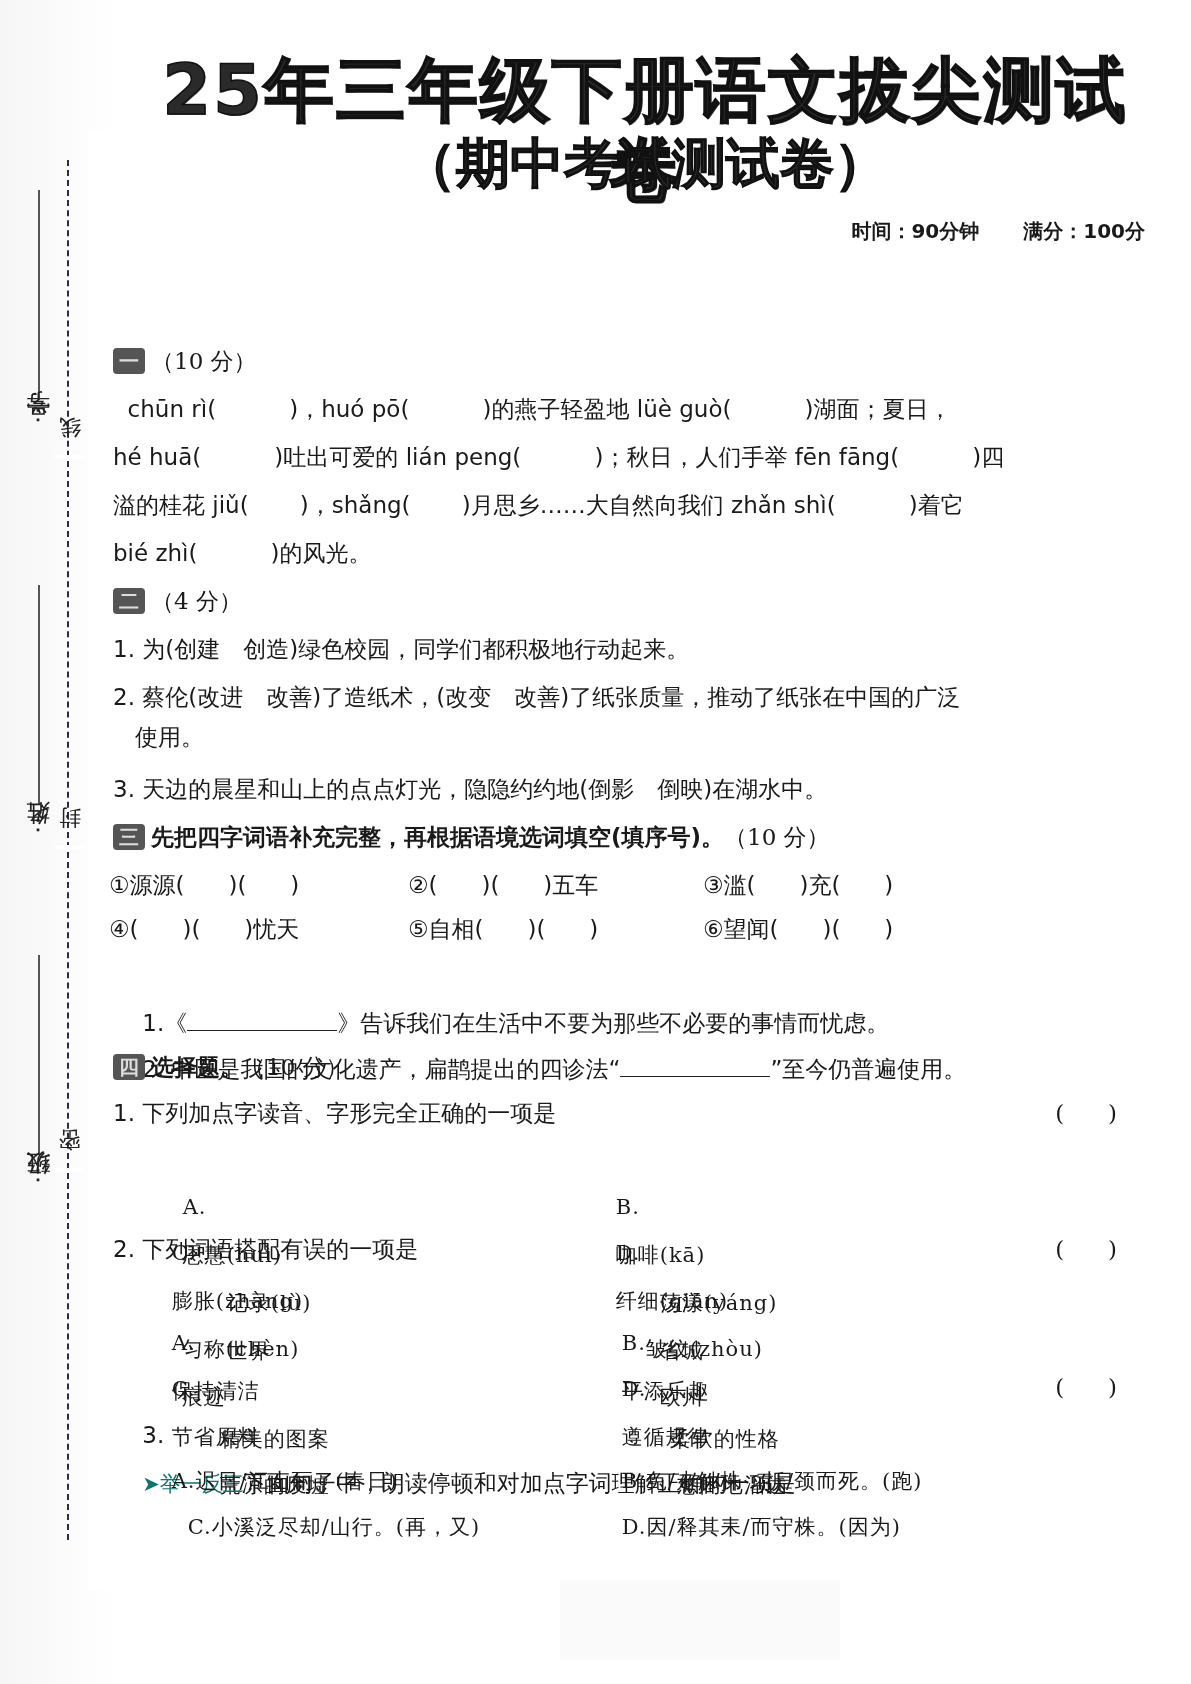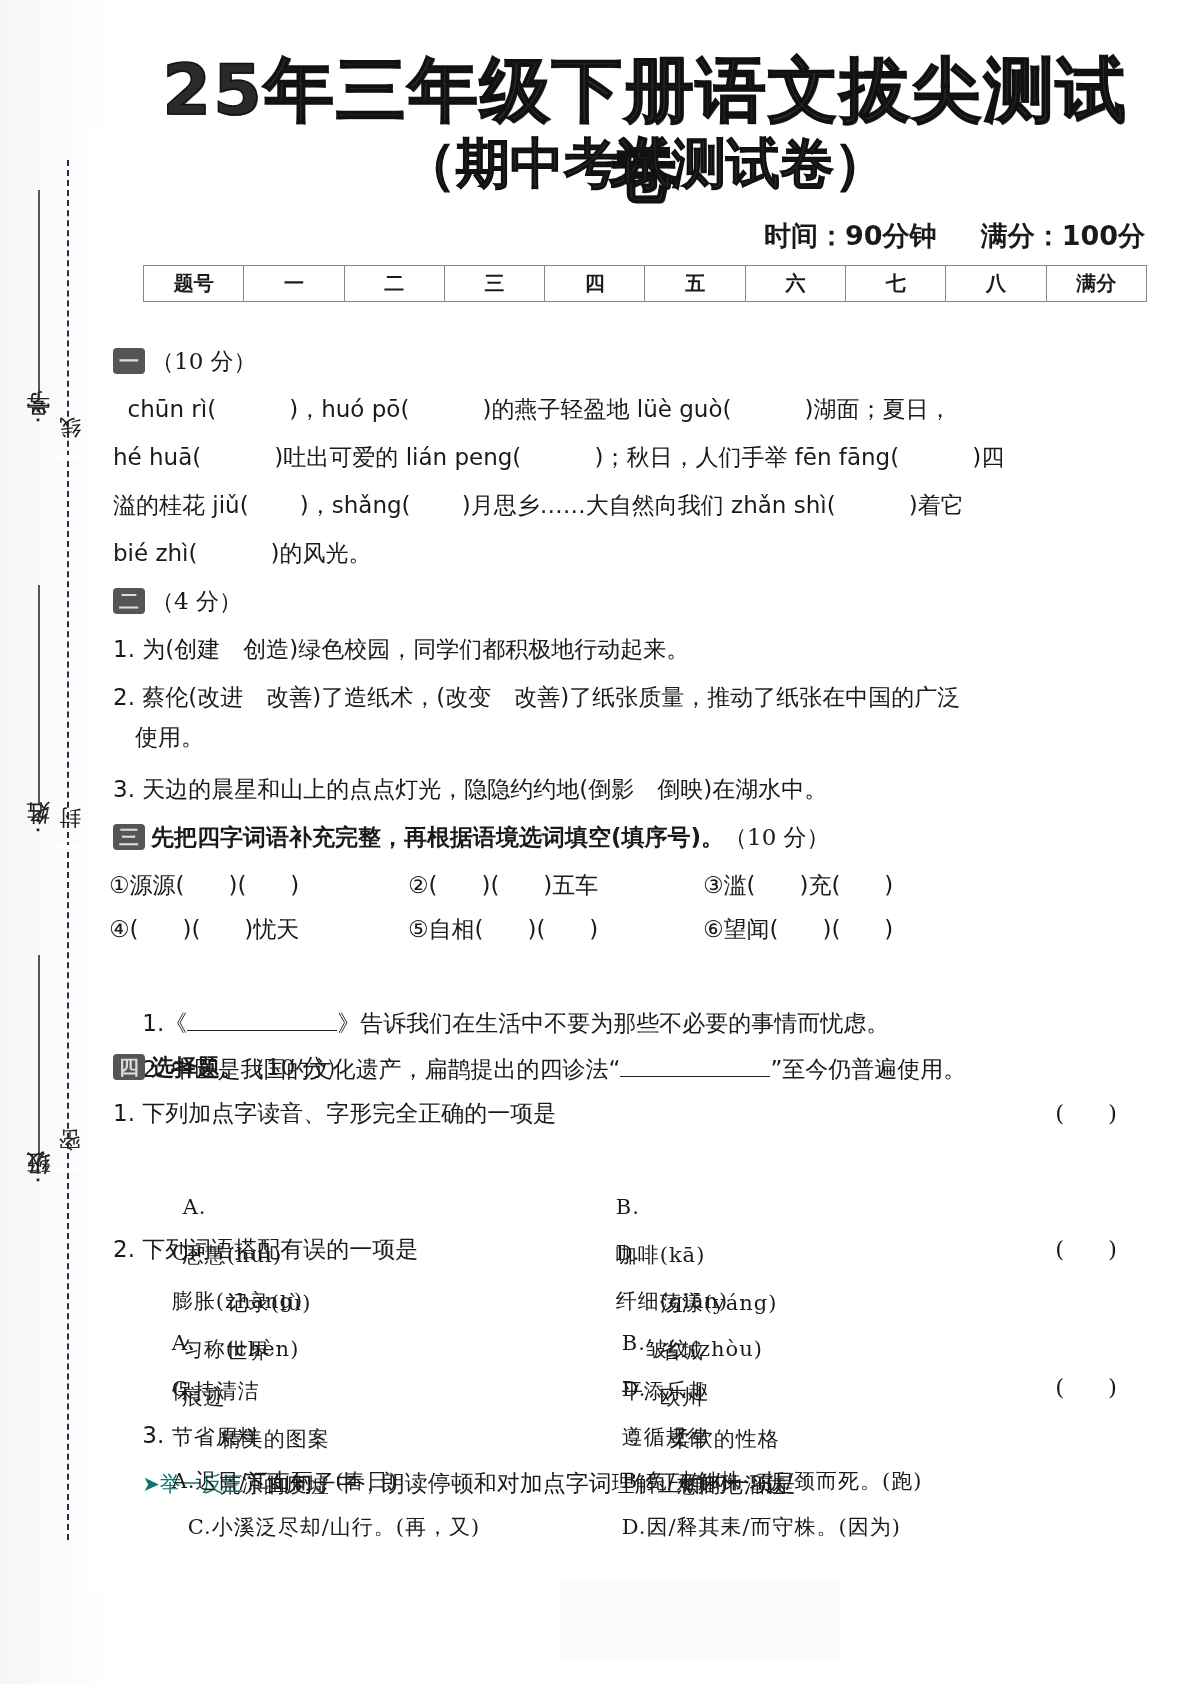--- a/index.html
+++ b/index.html
@@ -18,21 +18,21 @@
   .side-label { position: absolute; font-size: 24px; color: #222; writing-mode: vertical-rl; transform: rotate(180deg); }
   .side-underline { position: absolute; width: 2px; background: #555; left: 38px; }
   .side-char { position: absolute; left: 55px; font-size: 22px; color: #222; writing-mode: vertical-rl; transform: rotate(180deg); background: #fff; padding: 2px 0; }
 
   
   .title { position: absolute; left: 140px; top: 50px; width: 1010px; text-align: center;
     font-size: 70px; font-weight: bold; letter-spacing: 2px; color: #2a2a2a;
     -webkit-text-stroke: 1.5px #111; text-shadow: 1px 1px 0 #555; line-height: 80px; }
   .subtitle { position: absolute; left: 140px; top: 132px; width: 1010px; text-align: center;
     font-size: 54px; font-weight: bold; color: #2a2a2a; -webkit-text-stroke: 1px #111; line-height: 64px; }
-  .meta { position: absolute; right: 46px; top: 218px; font-size: 27px; font-weight: bold; }
+  .meta { position: absolute; right: 46px; top: 218px; font-size: 20px; font-weight: bold; }
   .meta span + span { margin-left: 44px; }
 
   
   table.score { position: absolute; left: 143px; top: 265px; width: 1004px; border-collapse: collapse; }
   table.score td { border: 1px solid #888; height: 33px; text-align: center; font-size: 20px; font-weight: bold; width: 100px; }
 
   
   .content { position: absolute; left: 113px; top: 345px; width: 1000px; font-size: 23px; line-height: 48px; }
   .line { position: absolute; left: 0; white-space: pre; }
   .sec-head { font-weight: bold; display: flex; align-items: center; }
@@ -68,32 +68,20 @@
 </div>
 
 <div class="title">25年三年级下册语文拔尖测试卷</div>
 <div class="subtitle">（期中考试测试卷）</div>
 <div class="meta">
   <span>时间：90分钟</span><span>满分：100分</span>
 </div>
 
 <table class="score">
   <tbody>
-      <tr>
-    <td>题号</td>
-    <td>一</td>
-    <td>二</td>
-    <td>三</td>
-    <td>四</td>
-    <td>五</td>
-    <td>六</td>
-    <td>七</td>
-    <td>八</td>
-    <td>满分</td>
-  </tr>
 </tbody>
   </table>
 
 <div class="content">
 
   <div class="line sec-head" style="top:-8px;">
     <span class="badge">一</span>
     <span class="pts">（10 分）</span>
   </div>
   <div class="line" style="top:40px;">  chūn rì(          )，huó pō(          )的燕子轻盈地 lüè guò(          )湖面；夏日，</div>

